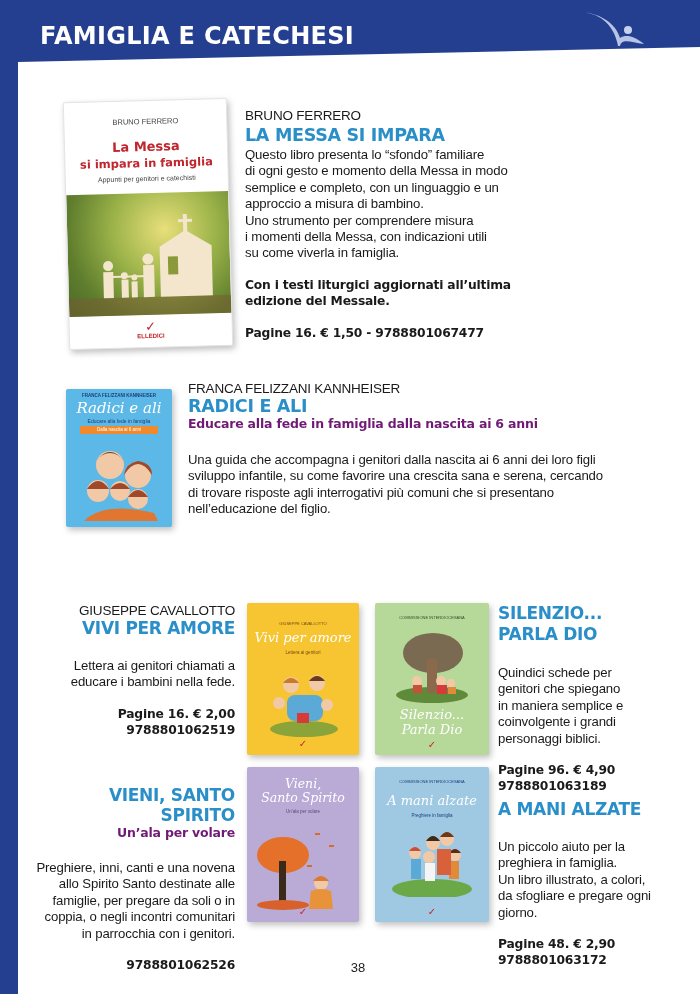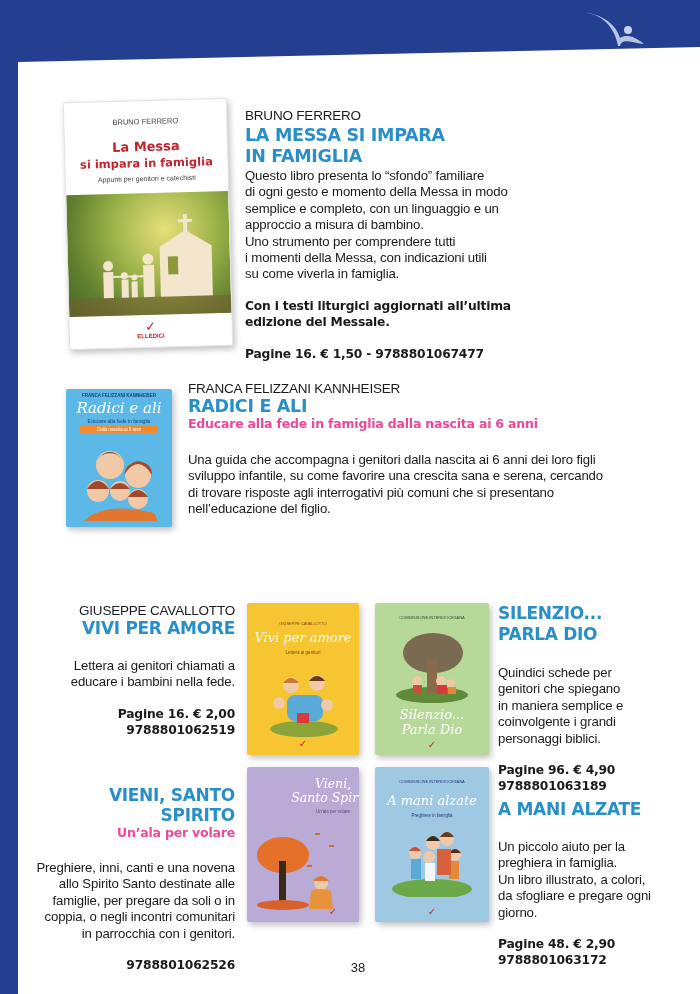--- a/index.html
+++ b/index.html
@@ -2,29 +2,29 @@
 <html><head>
 <meta charset="utf-8">
 <style>
   * { box-sizing: border-box; margin: 0; padding: 0; }
   html, body { width: 700px; height: 994px; background: #ffffff; overflow: hidden; }
   body { position: relative; font-family: "Liberation Sans", "DejaVu Sans", sans-serif; color: #1a1a1a; }
 
   
   .header { position: absolute; left: 0; top: 0; width: 700px; height: 64px; }
   .header svg { position: absolute; left: 0; top: 0; }
-  .header-title { position: absolute; left: 40px; top: 22px; color: #ffffff; font-family: "DejaVu Sans", sans-serif; font-weight: bold; font-size: 20px; letter-spacing: 0.3px; margin-top: 38px; }
+  .header-title { position: absolute; left: 40px; top: 22px; color: #ffffff; font-family: "DejaVu Sans", sans-serif; font-weight: bold; font-size: 24px; letter-spacing: 0.3px; }
   .left-bar { position: absolute; left: 0; top: 50px; width: 18px; height: 944px; background: #243f8f; }
 
   .book-cover { position: absolute; border-radius: 2px; overflow: hidden; }
   .shadow { box-shadow: 2px 3px 6px rgba(0,0,0,0.25); }
 
   .author { font-size: 13.5px; color: #1a1a1a; letter-spacing: -0.2px; }
   .title { font-family: "DejaVu Sans", sans-serif; font-weight: bold; color: #2a8fc8; letter-spacing: -0.3px; }
-  .subtitle { font-family: "DejaVu Sans", sans-serif; font-weight: bold; color: #ec4899; font-size: 12.5px; letter-spacing: -0.2px; }
+  .subtitle { font-family: "DejaVu Sans", sans-serif; font-weight: bold; color: #701a75; font-size: 12.5px; letter-spacing: -0.2px; }
   .desc { font-size: 13.2px; line-height: 16.4px; color: #1a1a1a; letter-spacing: -0.15px; margin-top: 20px; }
   .bold { font-family: "DejaVu Sans", sans-serif; font-weight: bold; font-size: 12.3px; line-height: 16.4px; letter-spacing: -0.2px; margin-top: 15px; }
   .right { text-align: right; }
 
   .page-number { position: absolute; left: 8px; width: 700px; top: 960px; text-align: center; font-size: 13px; color: #222; }
 
   .cover-title-script { font-family: "DejaVu Serif", serif; font-style: italic; }
 </style>
 </head>
 <body>
@@ -69,28 +69,27 @@
   <div style="position:absolute;bottom:8px;width:100%;text-align:center;font-size:6px;font-weight:bold;color:#c0262d;">
     <div style="font-size:13px;color:#c0262d;line-height:12px;">✓</div>
     <div>ELLEDICI</div>
   </div>
 </div>
 
 <div style="position:absolute;left:245px;top:108px;width:300px;">
   <div class="author">BRUNO FERRERO</div>
   <div class="title" style="font-size:17.5px;line-height:21px;margin-top:2px;">
     <div>LA MESSA SI IMPARA</div>
-    <div>IN FAMIGLIA</div>
   </div>
   <div class="desc" style="margin-top:1px;">
     <div>Questo libro presenta lo “sfondo” familiare</div>
     <div>di ogni gesto e momento della Messa in modo</div>
     <div>semplice e completo, con un linguaggio e un</div>
     <div>approccio a misura di bambino.</div>
-    <div>Uno strumento per comprendere tutti</div>
+    <div>Uno strumento per comprendere misura</div>
     <div>i momenti della Messa, con indicazioni utili</div>
     <div>su come viverla in famiglia.</div>
   </div>
   <div class="bold">
     <div>Con i testi liturgici aggiornati all’ultima</div>
     <div>edizione del Messale.</div>
   </div>
   <div class="bold">Pagine 16. € 1,50 - 9788801067477</div>
 </div>
 
@@ -203,21 +202,21 @@
     <div>allo Spirito Santo destinate alle</div>
     <div>famiglie, per pregare da soli o in</div>
     <div>coppia, o negli incontri comunitari</div>
     <div>in parrocchia con i genitori.</div>
   </div>
   <div class="bold">
     <div>9788801062526</div>
   </div>
 </div>
 
-<div class="book-cover shadow" style="left:247px;top:767px;width:112px;height:155px;background:#b9abd6;padding-left:30px;">
+<div class="book-cover shadow" style="left:247px;top:767px;width:112px;height:155px;background:#b9abd6;">
   <div class="cover-title-script" style="position:absolute;top:10px;width:100%;text-align:center;font-size:12.5px;line-height:14px;color:#ffffff;">
     <div>Vieni,</div>
     <div>Santo Spirito</div>
   </div>
   <div style="position:absolute;top:42px;width:100%;text-align:center;font-size:4.5px;color:#5a4a7a;">Un’ala per volare</div>
   <svg style="position:absolute;top:58px;left:8px;" width="96" height="90" viewBox="0 0 96 90">
     <ellipse cx="28" cy="30" rx="26" ry="18" fill="#e4702a"></ellipse>
     <rect x="24" y="36" width="7" height="42" fill="#3a2a1a"></rect>
     <ellipse cx="28" cy="80" rx="26" ry="5" fill="#d8602a"></ellipse>
     <circle cx="66" cy="58" r="7" fill="#f2c9a6"></circle>

